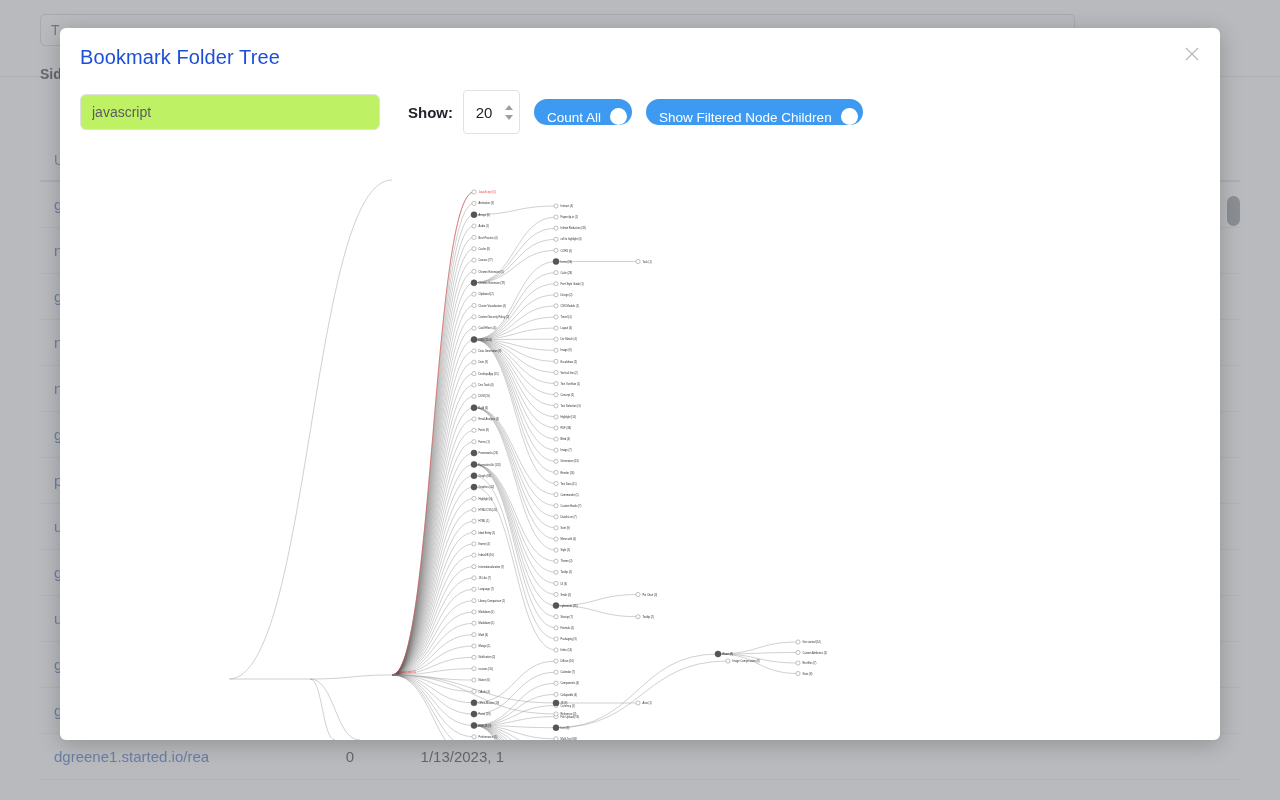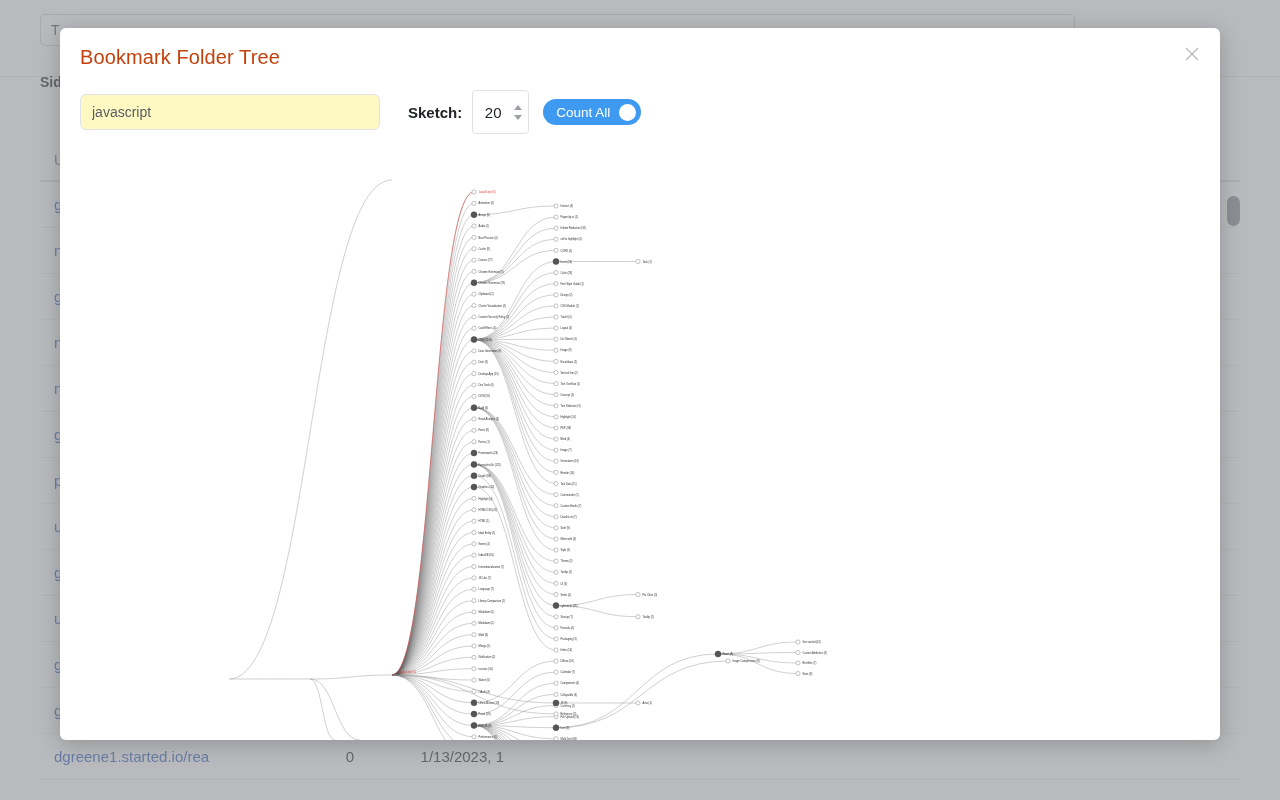--- a/index.html
+++ b/index.html
@@ -24,21 +24,21 @@
     position: absolute; left: 40px; top: 14px; width: 1035px; height: 32px;
     border: 1px solid #ced4da; border-radius: 5px; background: #fff;
     color: #495057; font-size: 14px; padding: 6px 10px;
     display: flex; align-items: center; white-space: nowrap; overflow: hidden;
   }
   #bg-fuzzy {
     position: absolute; left: 1196px; top: 26px;
     font-size: 15px; color: #212529; white-space: nowrap;
   }
   #bg-sidelabel {
-    position: absolute; left: 40px; top: 74px;
+    position: absolute; left: 40px; top: 66px;
     font-size: 14px; font-weight: bold; color: #212529; white-space: nowrap;
   }
   #bg-tablewrap {
     position: absolute; left: 40px; top: 140px; width: 1200px; height: 660px;
     background: #fff;
   }
   .bg-tablehead {
     height: 42px; display: flex; align-items: center;
     border-bottom: 2px solid #dee2e6;
     font-size: 14px; color: #6c757d; padding: 0 14px;
@@ -71,38 +71,38 @@
   #modal {
     position: absolute; left: 60px; top: 28px;
     width: 1160px; height: 712px;
     background: #ffffff;
     border-radius: 6px;
     box-shadow: 0 4px 22px rgba(0,0,0,0.22);
     overflow: hidden;
   }
   #modal-title {
     position: absolute; left: 20px; top: 18px;
-    font-size: 20px; color: #c2410c; letter-spacing: 0.1px;
+    font-size: 20px; color: #1d4ed8; letter-spacing: 0.1px;
   }
   #modal-close {
     position: absolute; right: 14px; top: 12px;
     width: 28px; height: 28px;
     display: flex; align-items: center; justify-content: center;
     cursor: pointer; opacity: 0.5;
   }
   #modal-close svg { display: block; }
 
   #controls {
     position: absolute; left: 20px; top: 62px;
     display: flex; align-items: center; gap: 0;
   }
   #filter-input {
     width: 300px; height: 36px;
     border: 1px solid #dfe1e5; border-radius: 6px;
-    background: #fef9c3; color: #5a5d61;
+    background: #bef264; color: #5a5d61;
     font-size: 14px; font-family: "Liberation Sans", sans-serif;
     padding: 0 11px; outline: none;
   }
   #depth-label {
     margin-left: 28px; font-size: 15px; font-weight: bold; color: #212529;
   }
   #depth-box {
     margin-left: 10px; width: 57px; height: 44px;
     border: 1px solid #dfe1e5; border-radius: 4px;
     display: flex; align-items: center; background: #fff;
@@ -120,21 +120,21 @@
   .spin-arrow::before {
     content: ""; position: absolute; left: 0; top: 0;
     border-left: 4.5px solid transparent; border-right: 4.5px solid transparent;
   }
   .spin-up::before { border-bottom: 5px solid #9aa0a6; }
   .spin-down::before { border-top: 5px solid #9aa0a6; }
 
   .toggle-pill {
     margin-left: 14px; height: 26px;
     background: #3d9af0; border-radius: 13px;
-    display: flex; align-items: center;
+    display: flex; align-items: flex-end;
     padding: 0 5px 0 13px; gap: 9px; cursor: pointer;
   }
   .toggle-pill .tlabel {
     font-size: 13.5px; color: #ffffff; white-space: nowrap;
   }
   .toggle-pill .tknob {
     width: 17px; height: 17px; border-radius: 50%;
     background: #ffffff; flex: none;
   }
 
@@ -261,35 +261,39 @@
 
   <div id="modal-close">
     <svg width="16" height="16" viewBox="0 0 16 16" aria-hidden="true">
       <path d="M2 2 L14 14 M14 2 L2 14" stroke="#6d7175" stroke-width="1.1" fill="none"></path>
     </svg>
   </div>
 
   <div id="controls">
     <input id="filter-input" type="text" value="javascript" style="">
 
-    <div id="depth-label">Sketch:</div>
+    <div id="depth-label">Show:</div>
 
     <div id="depth-box">
       <input id="depth-value" type="text" value="20" style="">
       <div id="depth-spin">
         <div class="spin-arrow spin-up"></div>
         <div class="spin-arrow spin-down"></div>
       </div>
     </div>
 
     <div class="toggle-pill">
       <span class="tlabel">Count All</span>
       <span class="tknob"></span>
     </div>
 
+    <div class="toggle-pill">
+      <span class="tlabel">Show Filtered Node Children</span>
+      <span class="tknob"></span>
+    </div>
   </div>
 
   <div id="tree-area">
     <svg id="tree-svg" width="1160" height="580" viewBox="0 0 1160 580">
       <g id="tree-links">
           <path d="M170,519C210,519 210,519 250,519" class="lnk"></path>
           <path d="M250,519C291,519 291,515 332,515" class="lnk"></path>
           <path d="M250,519C275,519 275,580 300,580" class="lnk"></path>
           <path d="M250,519C262.5,519 262.5,580 275,580" class="lnk"></path>
           <path d="M332,515C373,515 373,32 414,32" class="lnk-dense"></path>

